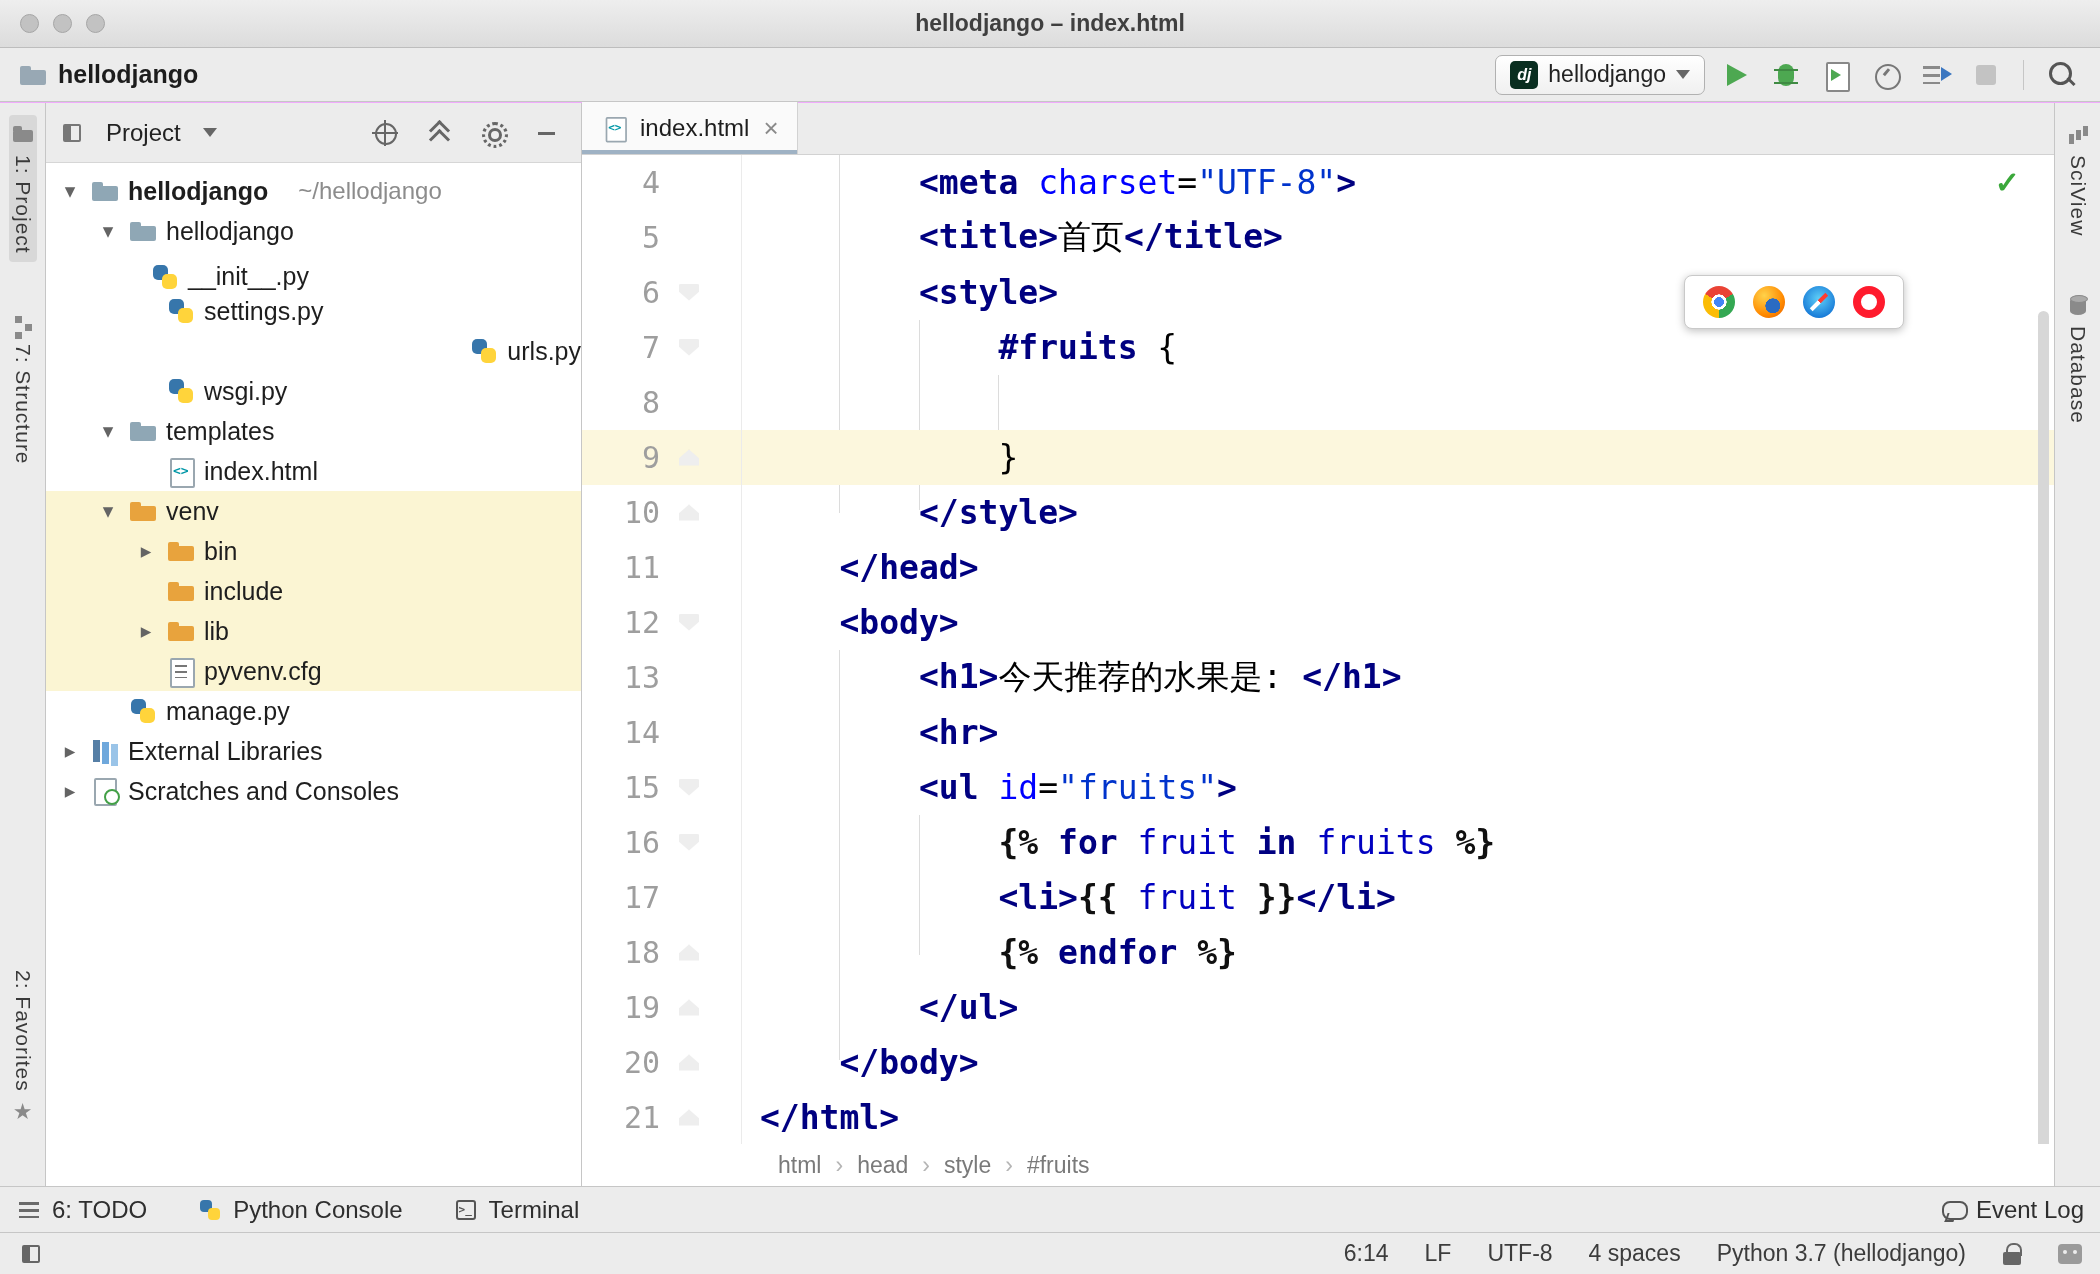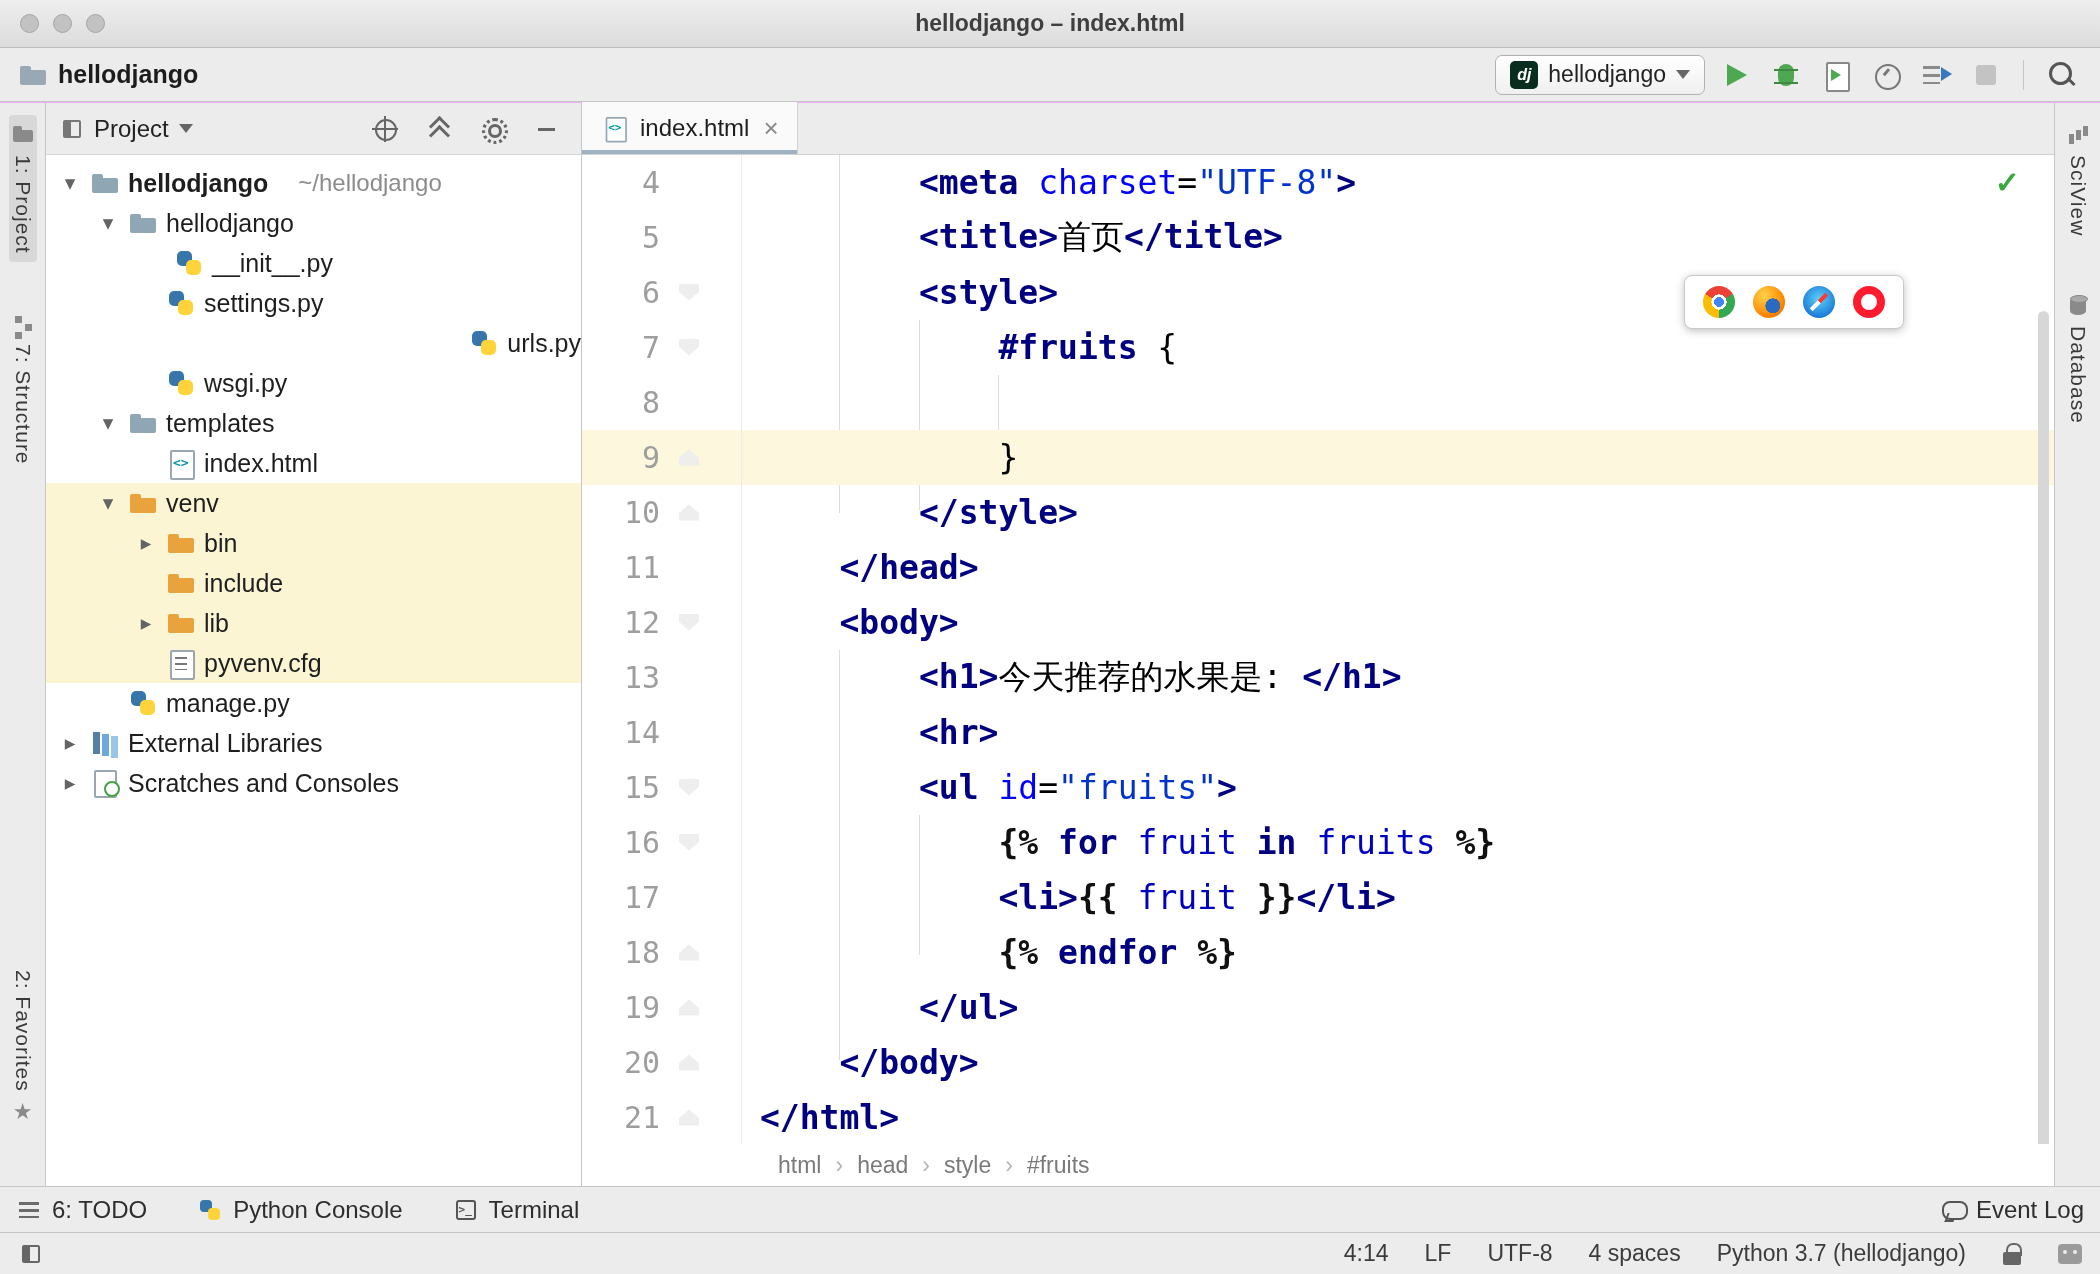--- a/index.html
+++ b/index.html
@@ -68,21 +68,21 @@
 .si-struct::before{content:"";position:absolute;left:4px;top:4px;width:7px;height:7px;background:#8a8a8a;
    box-shadow:10px 8px #8a8a8a,0 16px #8a8a8a}
 .si-star{color:#8a8a8a;font-size:22px;line-height:24px;text-align:center}
 .si-sci::before{content:"";position:absolute;left:3px;bottom:3px;width:5px;height:10px;background:#8a8a8a;
    box-shadow:7px -4px #8a8a8a,14px -8px #8a8a8a}
 .si-db::before{content:"";position:absolute;left:4px;top:3px;width:16px;height:18px;background:#8a8a8a;border-radius:8px/4px}
 .si-db::after{content:"";position:absolute;left:4px;top:1px;width:16px;height:6px;background:#aaa;border-radius:50%;border:1px solid #8a8a8a}
 
 
 #projectpanel{width:536px;background:#fff;border-right:1px solid #c6c6c6;display:flex;flex-direction:column;flex:none}
-.phead{height:52px;background:#ececec;border-bottom:1px solid #d6d6d6;display:flex;align-items:center;padding:0 14px;gap:10px}
+.phead{height:60px;background:#ececec;border-bottom:1px solid #d6d6d6;display:flex;align-items:center;padding:0 14px;gap:22px}
 .ph-ic{width:24px;height:24px;position:relative}
 .ph-ic::before{content:"";position:absolute;inset:3px;border:2px solid #777;border-radius:2px}
 .ph-ic::after{content:"";position:absolute;left:5px;top:5px;width:6px;height:14px;background:#777}
 .ph-title{font-size:24px;color:#222}
 .ph-actions{margin-left:auto;display:flex;align-items:center;gap:26px;padding-right:6px}
 .ph-a{width:28px;height:28px;position:relative;cursor:pointer}
 .ph-locate::before{content:"";position:absolute;left:4px;top:4px;width:18px;height:18px;border:2px solid #666;border-radius:50%}
 .ph-locate::after{content:"";position:absolute;left:13px;top:1px;width:2px;height:26px;background:#666;box-shadow:0 0 0 0 #666;
    transform:none}
 .ph-locate i{position:absolute;left:1px;top:13px;width:26px;height:2px;background:#666}
@@ -265,21 +265,21 @@
             <span class="chev">▾</span>
             <span class="ti ti-folder"></span>
             <span class="tlabel bold">hellodjango</span>
             <span class="thint">~/hellodjango</span>
           </div>
           <div class="trow" style="padding-left: 50px;">
             <span class="chev">▾</span>
             <span class="ti ti-folder"></span>
             <span class="tlabel">hellodjango</span>
           </div>
-          <div class="trow" style="padding-left: 96px;">
+          <div class="trow" style="padding-left: 72px; align-items: flex-end;">
             <span class="chev"></span>
             <span class="ti ti-python"></span>
             <span class="tlabel">__init__.py</span>
           </div>
           <div class="trow" style="padding-left: 88px;">
             <span class="chev"></span>
             <span class="ti ti-python"></span>
             <span class="tlabel">settings.py</span>
           </div>
           <div class="trow" style="padding-left: 96px; justify-content: flex-end;">
@@ -560,21 +560,21 @@
     <span class="spacer"></span>
     <div class="bbitem">
       <span class="bi bi-event"></span>
       <span>Event Log</span>
     </div>
   </div>
 
   <div id="statusbar">
     <span class="bi bi-toggle"></span>
     <span class="spacer"></span>
-    <span>4:14</span>
+    <span>6:14</span>
     <span>LF</span>
     <span>UTF-8</span>
     <span>4 spaces</span>
     <span>Python 3.7 (hellodjango)</span>
     <span class="lockic"></span>
     <span class="widgetic"></span>
   </div>
 
 </div>
 

